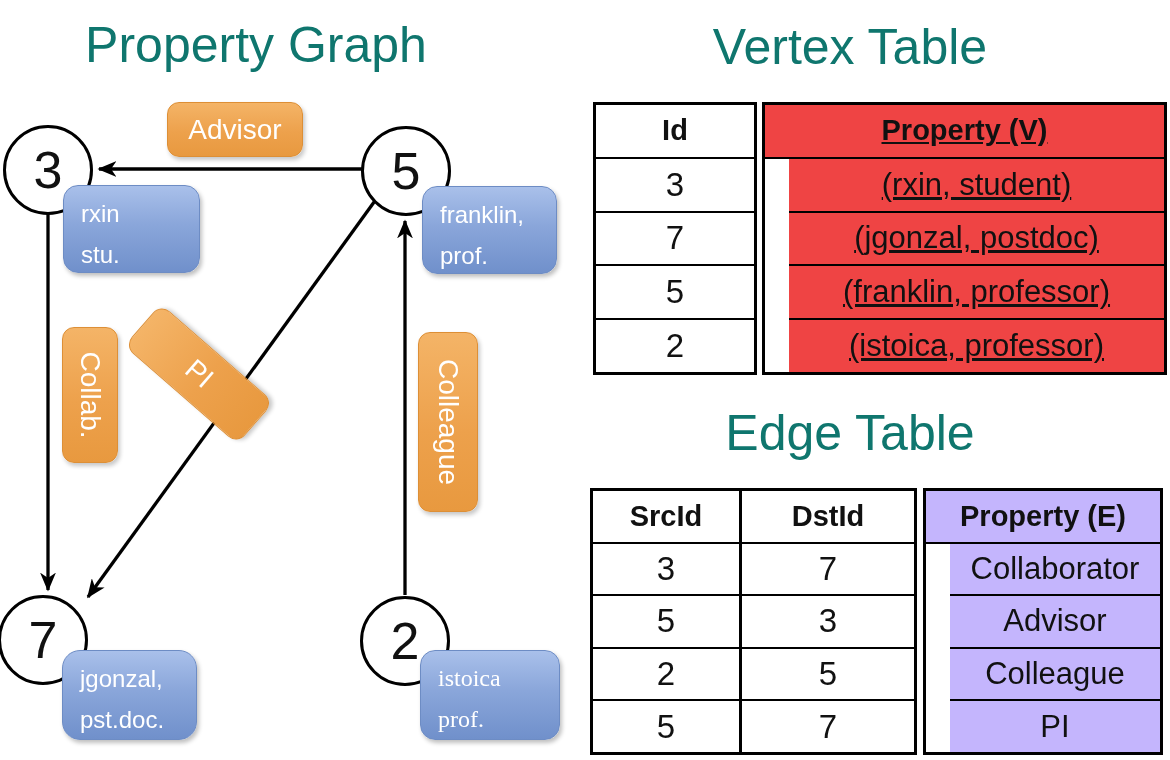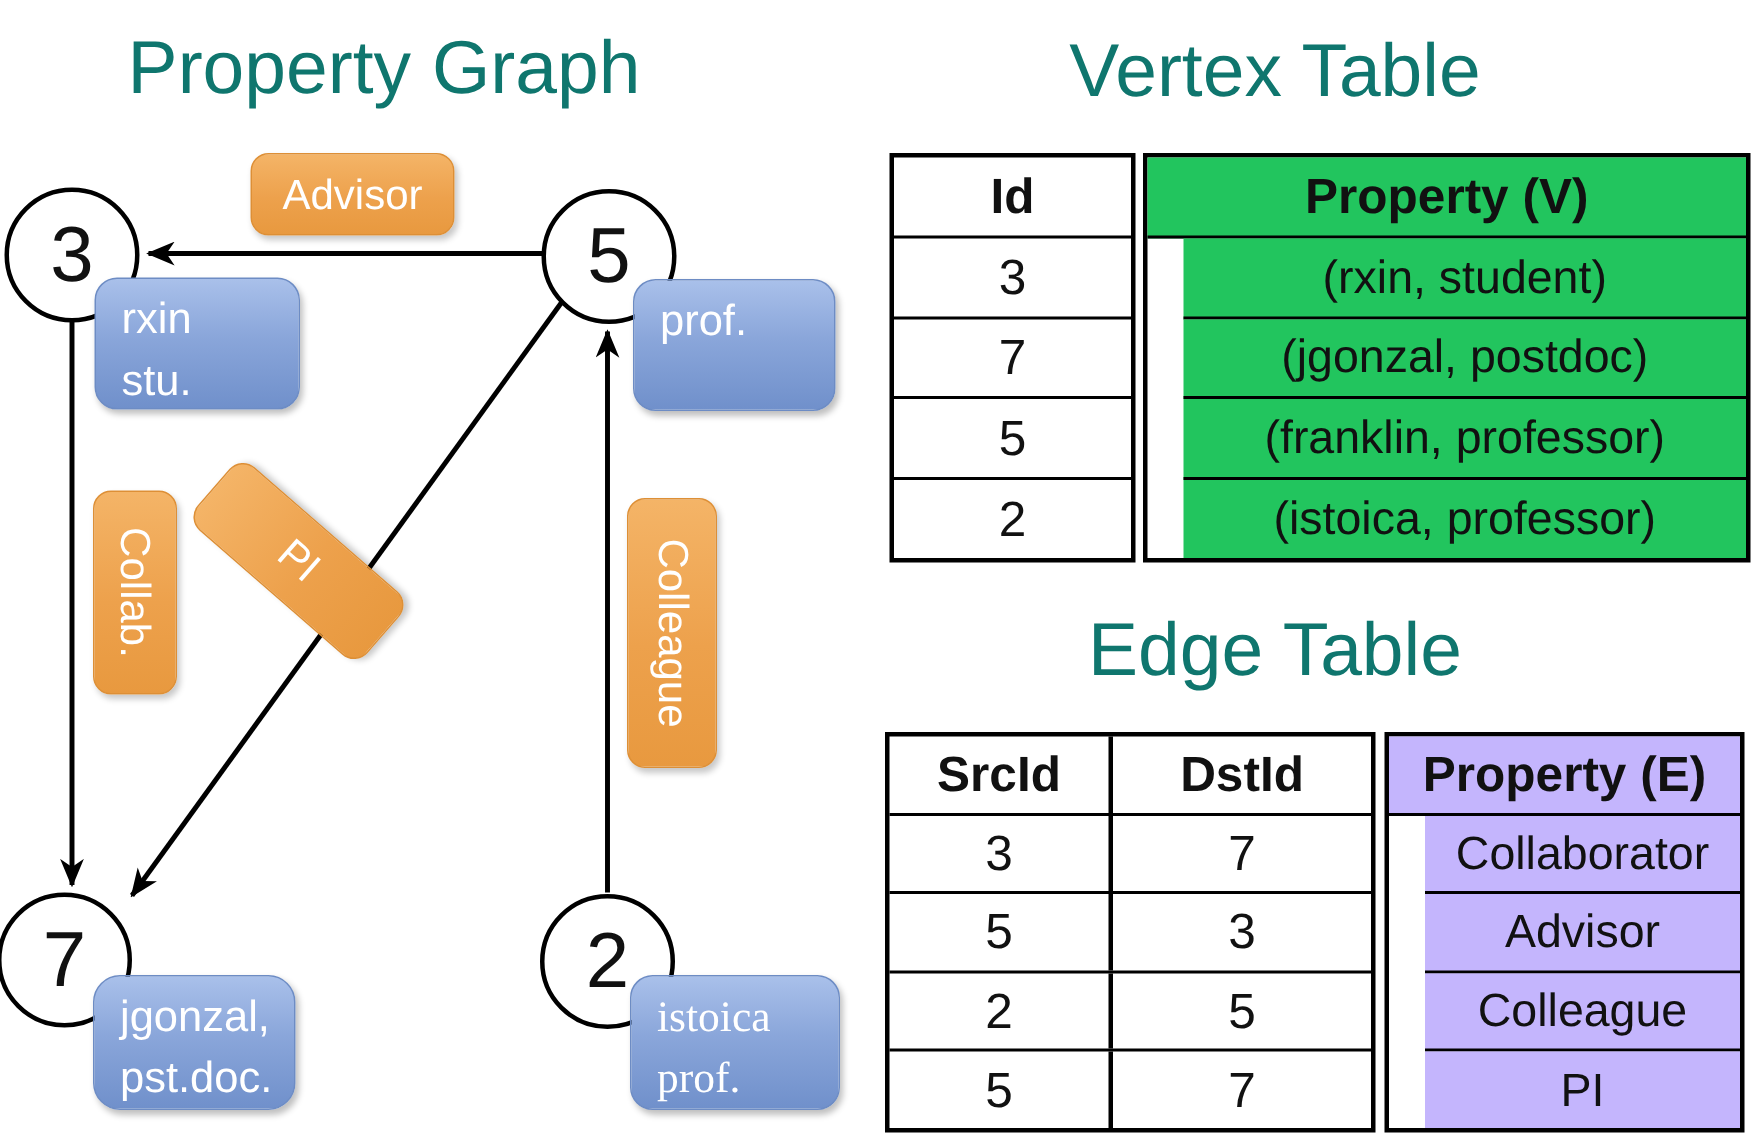--- a/index.html
+++ b/index.html
@@ -36,21 +36,21 @@
   }
 
   
   .vprop {
     position: absolute;
     border-radius: 15px;
     background: linear-gradient(180deg, #a9c0ea 0%, #8aa6da 45%, #7090cb 100%);
     border: 1px solid #6d8cc4;
     box-shadow: 2px 3px 4px rgba(0,0,0,0.25);
     color: #ffffff;
-    font-size: 29px;
+    font-size: 24px;
     line-height: 41px;
     padding: 7px 8px 0 17px;
     z-index: 4;
   }
 
   
   .eprop {
     position: absolute;
     border-radius: 12px;
     background: linear-gradient(180deg, #f4b467 0%, #eda14c 55%, #e8993f 100%);
@@ -79,27 +79,27 @@
   }
   .trow {
     flex: 1 1 0;
     border-bottom: 2.5px solid #000;
     display: flex; align-items: center; justify-content: center;
     font-size: 33px;
     color: #111;
     white-space: nowrap;
   }
   .trow:last-child { border-bottom: none; }
-  .trow.hdr { font-weight: bold; font-size: 33px; }
+  .trow.hdr { font-weight: bold; font-size: 29px; }
   .trow.grid2 { display: grid; grid-template-columns: 149px 1fr; align-items: stretch; }
   .trow.grid2 > div {
     display: flex; align-items: center; justify-content: center;
   }
   .trow.grid2 > div:first-child { border-right: 3px solid #000; }
-  .cell-blue { background: #22c55e; }
+  .cell-blue { background: #ef4444; text-decoration: underline; }
   .cell-tan  { background: #c4b5fd; }
   .ptext { font-size: 31px; margin-left: 24px; }
 </style>
 </head>
 <body>
 
 <div id="canvas">
 
   <div class="big-title" style="left:0; top:16px; width:512px;">Property Graph</div>
 
@@ -118,20 +118,21 @@
   <div class="vertex-circle" style="left:3px;   top:125px;">3</div>
   <div class="vertex-circle" style="left:361px; top:126px;">5</div>
   <div class="vertex-circle" style="left:-2px;  top:595px;">7</div>
   <div class="vertex-circle" style="left:360px; top:596px;">2</div>
 
   <div class="vprop" style="left:63px; top:185px; width:137px; height:88px;">
     <div>rxin</div>
     <div>stu.</div>
   </div>
   <div class="vprop" style="left:422px; top:186px; width:135px; height:88px;">
+    <div>franklin,</div>
     <div>prof.</div>
   </div>
   <div class="vprop" style="left:62px; top:650px; width:135px; height:90px;border-radius:18px;">
     <div>jgonzal,</div>
     <div>pst.doc.</div>
   </div>
   <div class="vprop" style="left:420px; top:650px; width:140px; height:90px;font-family:Liberation Serif, serif;">
     <div>istoica</div>
     <div>prof.</div>
   </div>

